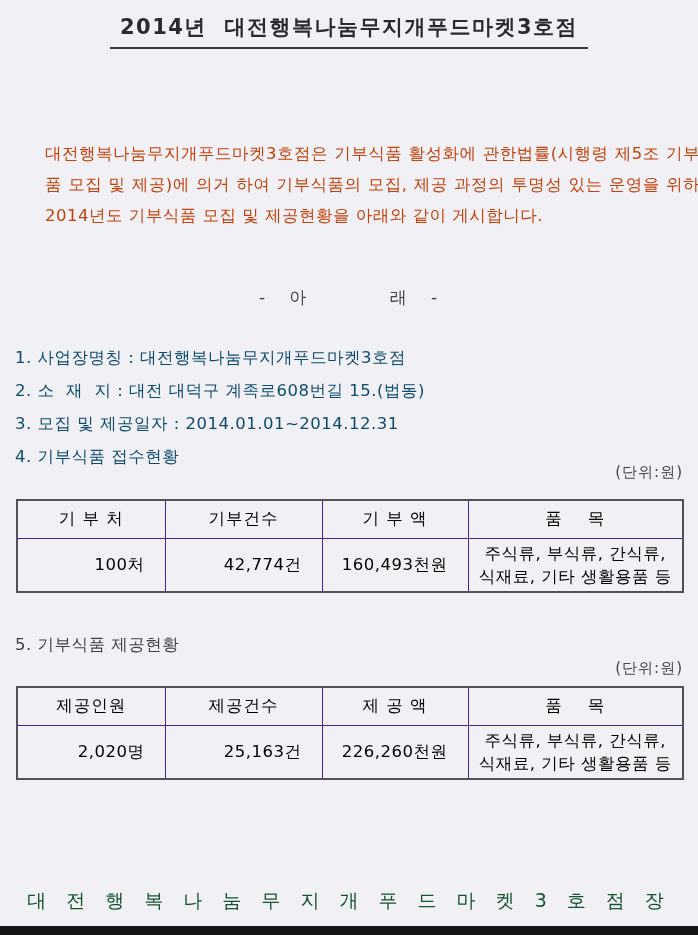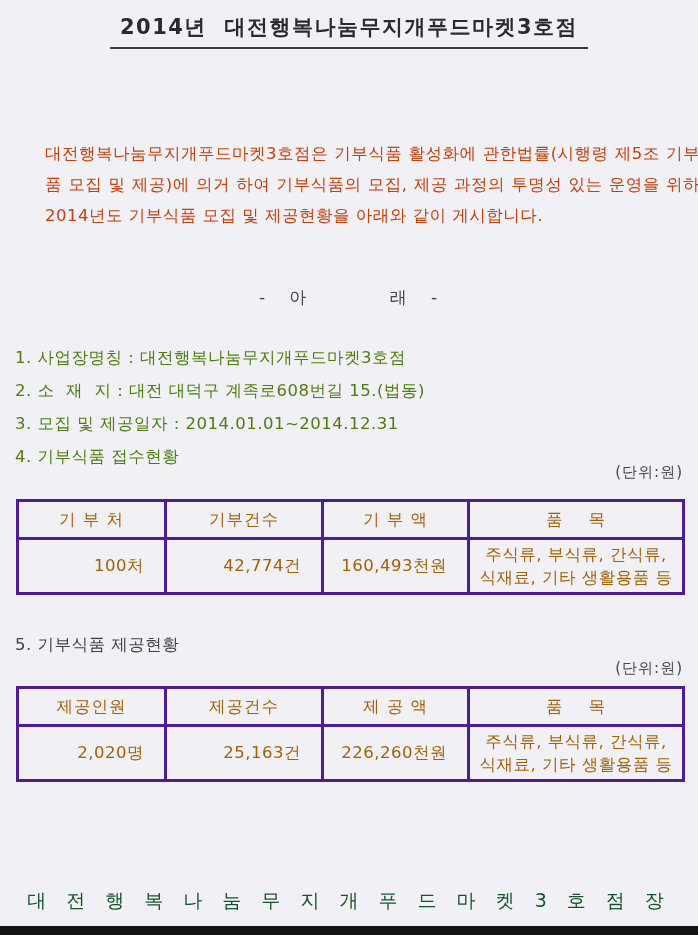--- a/index.html
+++ b/index.html
@@ -52,21 +52,21 @@
     letter-spacing: 2px;
     white-space: pre;
     color: #454449;
   }
   .items {
     position: absolute;
     top: 341px;
     left: 15px;
     font-size: 16.5px;
     letter-spacing: 0.5px;
-    color: #4d7c0f;
+    color: #0c4a6e;
   }
   .items .item { line-height: 33px; white-space: pre; }
   .unit-note {
     position: absolute;
     right: 15px;
     font-size: 15px;
     letter-spacing: 1px;
     color: #454449;
   }
   .unit-note-1 { top: 463px; }
@@ -85,23 +85,23 @@
     left: 16px;
     width: 666px;
     border-collapse: collapse;
     border: 2px solid #525157;
     table-layout: fixed;
     background: transparent;
   }
   .table-1 { top: 499px; }
   .table-2 { top: 686px; }
   table.data-table th, table.data-table td {
-    border: 3px solid #4c1d95;
+    border: 1px solid #4c1d95;
     font-weight: normal;
-    color: #a16207;
+    color: #000000;
   }
   table.data-table th {
     height: 38px;
     font-size: 16.5px;
     text-align: center;
     white-space: pre;
     letter-spacing: 1px;
   }
   table.data-table td {
     height: 52px;

